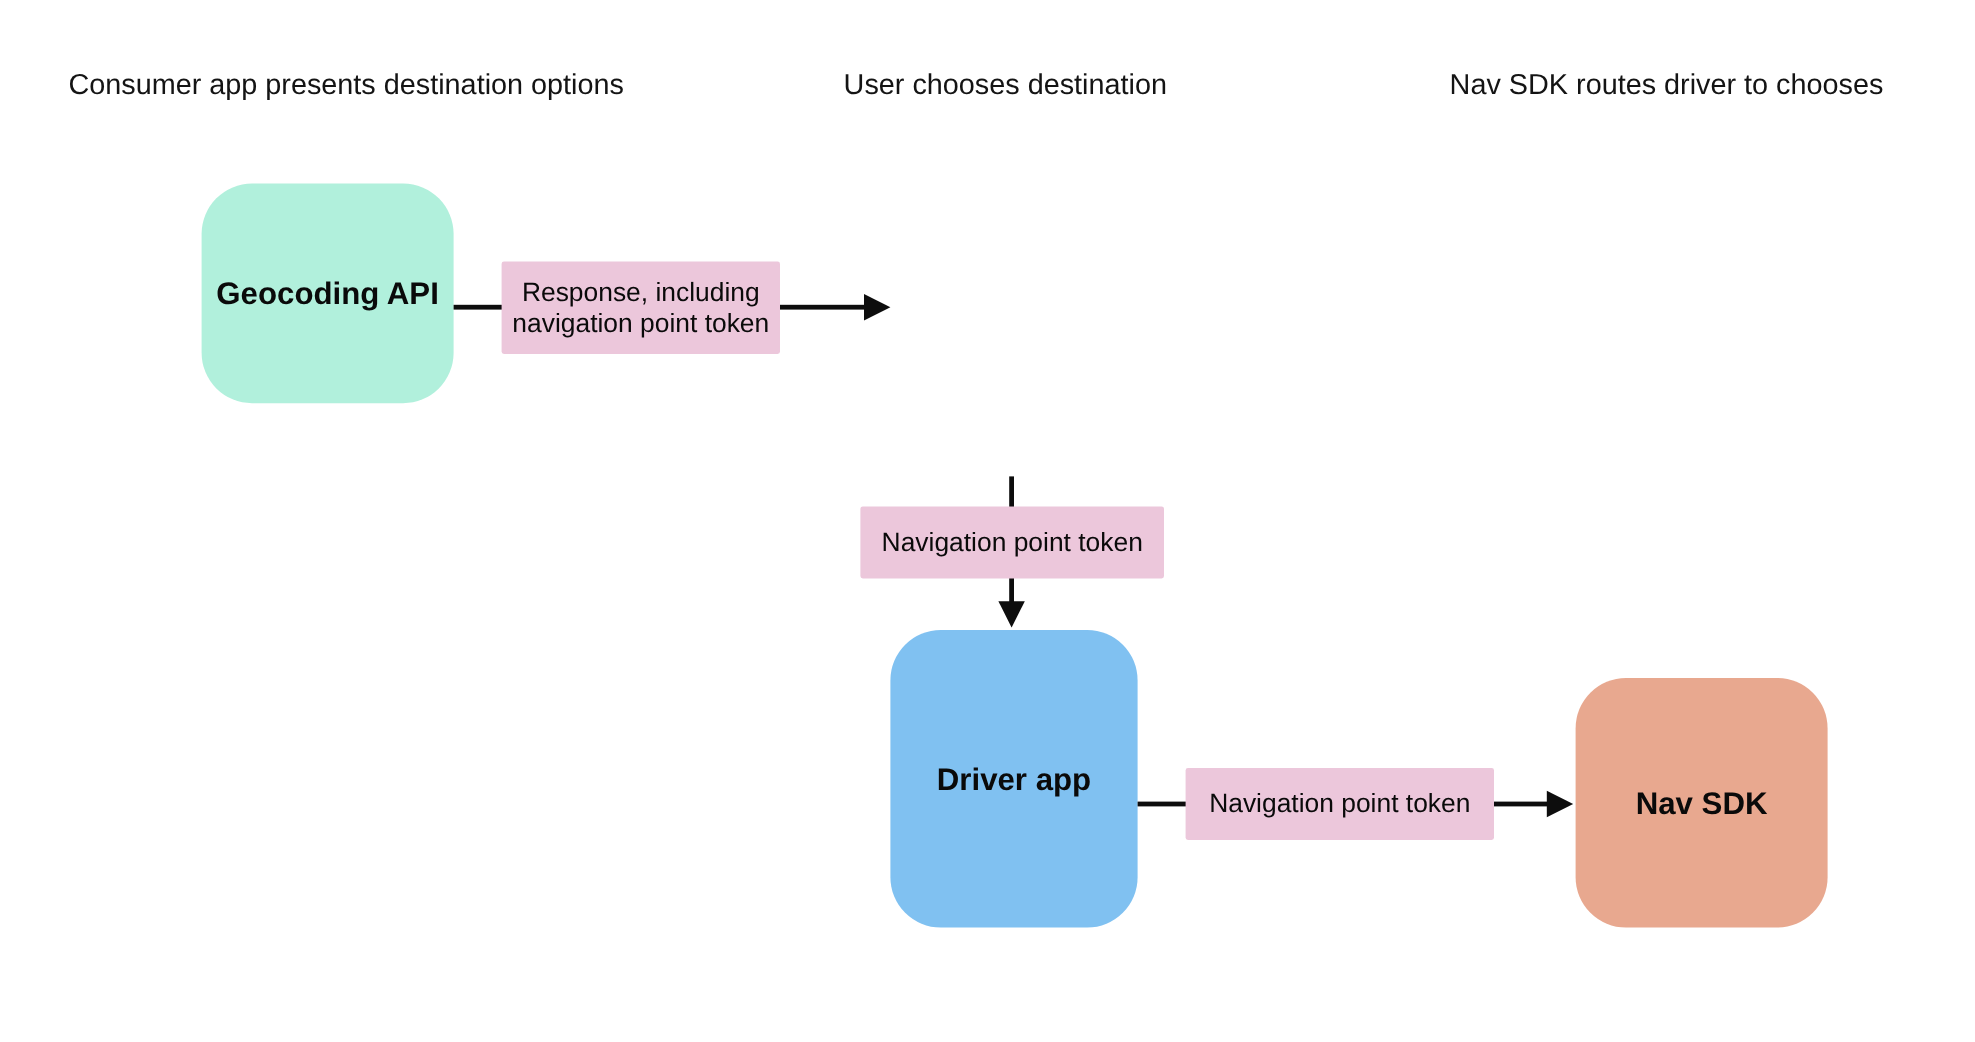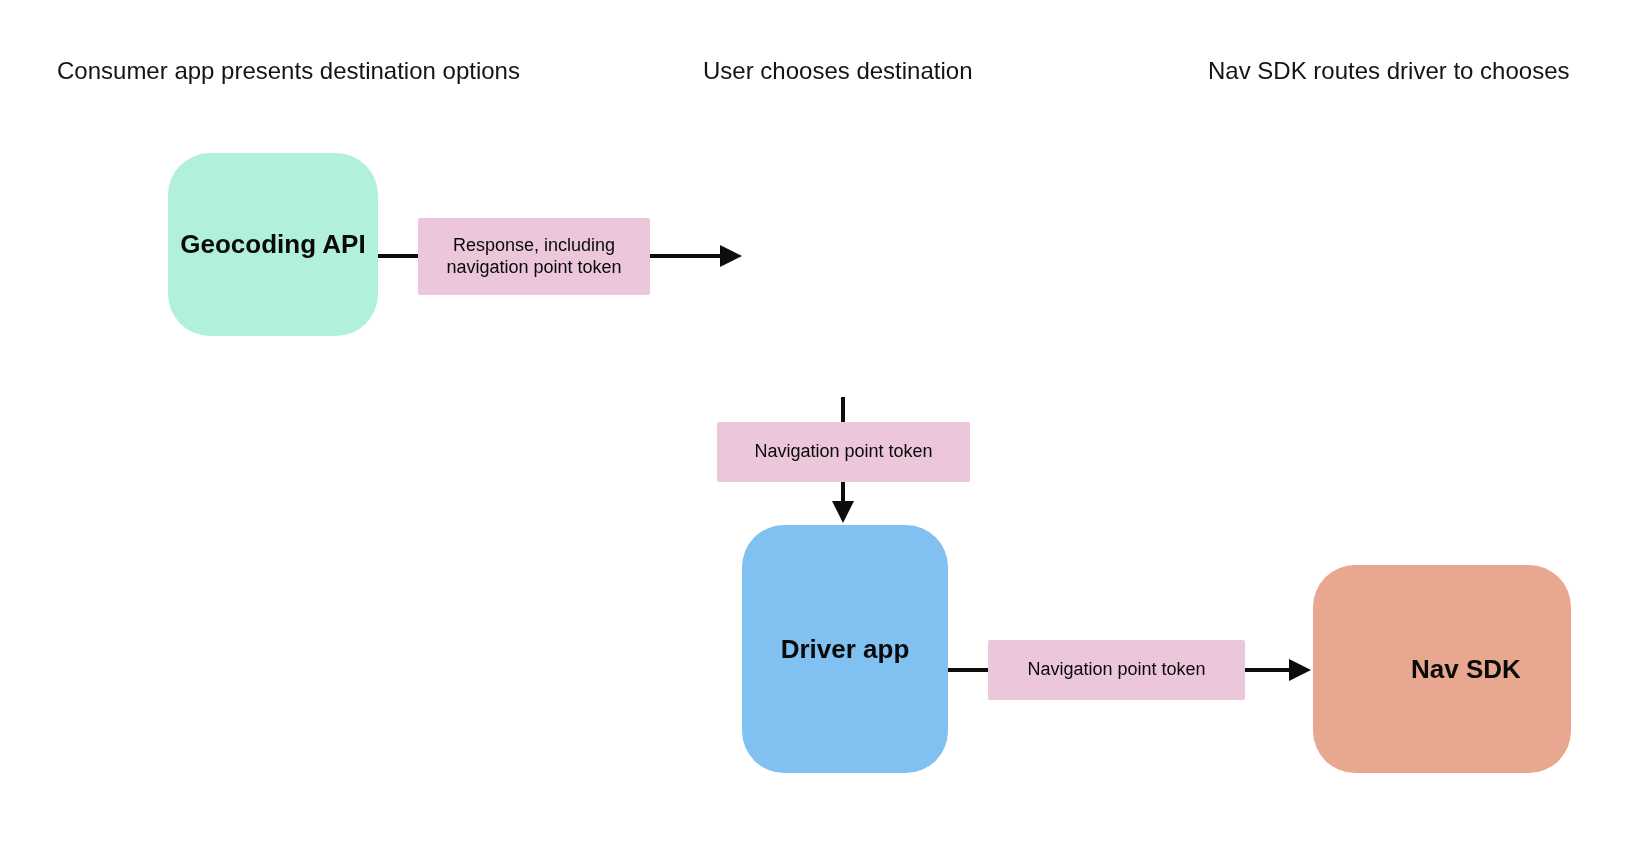--- a/index.html
+++ b/index.html
@@ -35,21 +35,21 @@
     font-size: 26px;
     font-weight: 700;
     color: #0a0a0a;
   }
   .edge-label {
     position: absolute;
     display: flex;
     align-items: center;
     justify-content: center;
     text-align: center;
-    font-size: 18px;
+    font-size: 22px;
     line-height: 1.17;
     color: #0a0a0a;
     z-index: 3;
     padding: 16px 4px;
     box-sizing: border-box;
     border-radius: 2px;
   }
   .edge-label.nowrap { white-space: nowrap; }
   .line {
     position: absolute;
@@ -75,21 +75,21 @@
 
   
   #hdr1 { left: 57px;   top: 57px; }
   #hdr2 { left: 703px;  top: 57px; }
   #hdr3 { left: 1208px; top: 57px; }
 
   
   #node-geocoding { left: 168px;  top: 153px; width: 210px; height: 183px; }
   #node-consumer  { left: 742px;  top: 112px; width: 205px; height: 285px; }
   #node-driver    { left: 742px;  top: 525px; width: 206px; height: 248px; }
-  #node-navsdk    { left: 1313px; top: 565px; width: 210px; height: 208px; padding-left: 48px; }
+  #node-navsdk    { left: 1313px; top: 565px; width: 210px; height: 208px; }
 
   
   #label-response   { left: 418px; top: 218px; width: 232px; height: 77px; }
   #label-nav-token1 { left: 717px; top: 422px; width: 253px; height: 60px; }
   #label-nav-token2 { left: 988px; top: 640px; width: 257px; height: 60px; }
 
   
   #edge1-line { left: 378px; top: 254px; width: 342px; height: 4px; }
   #edge1-head { left: 720px; top: 245px; }
 

